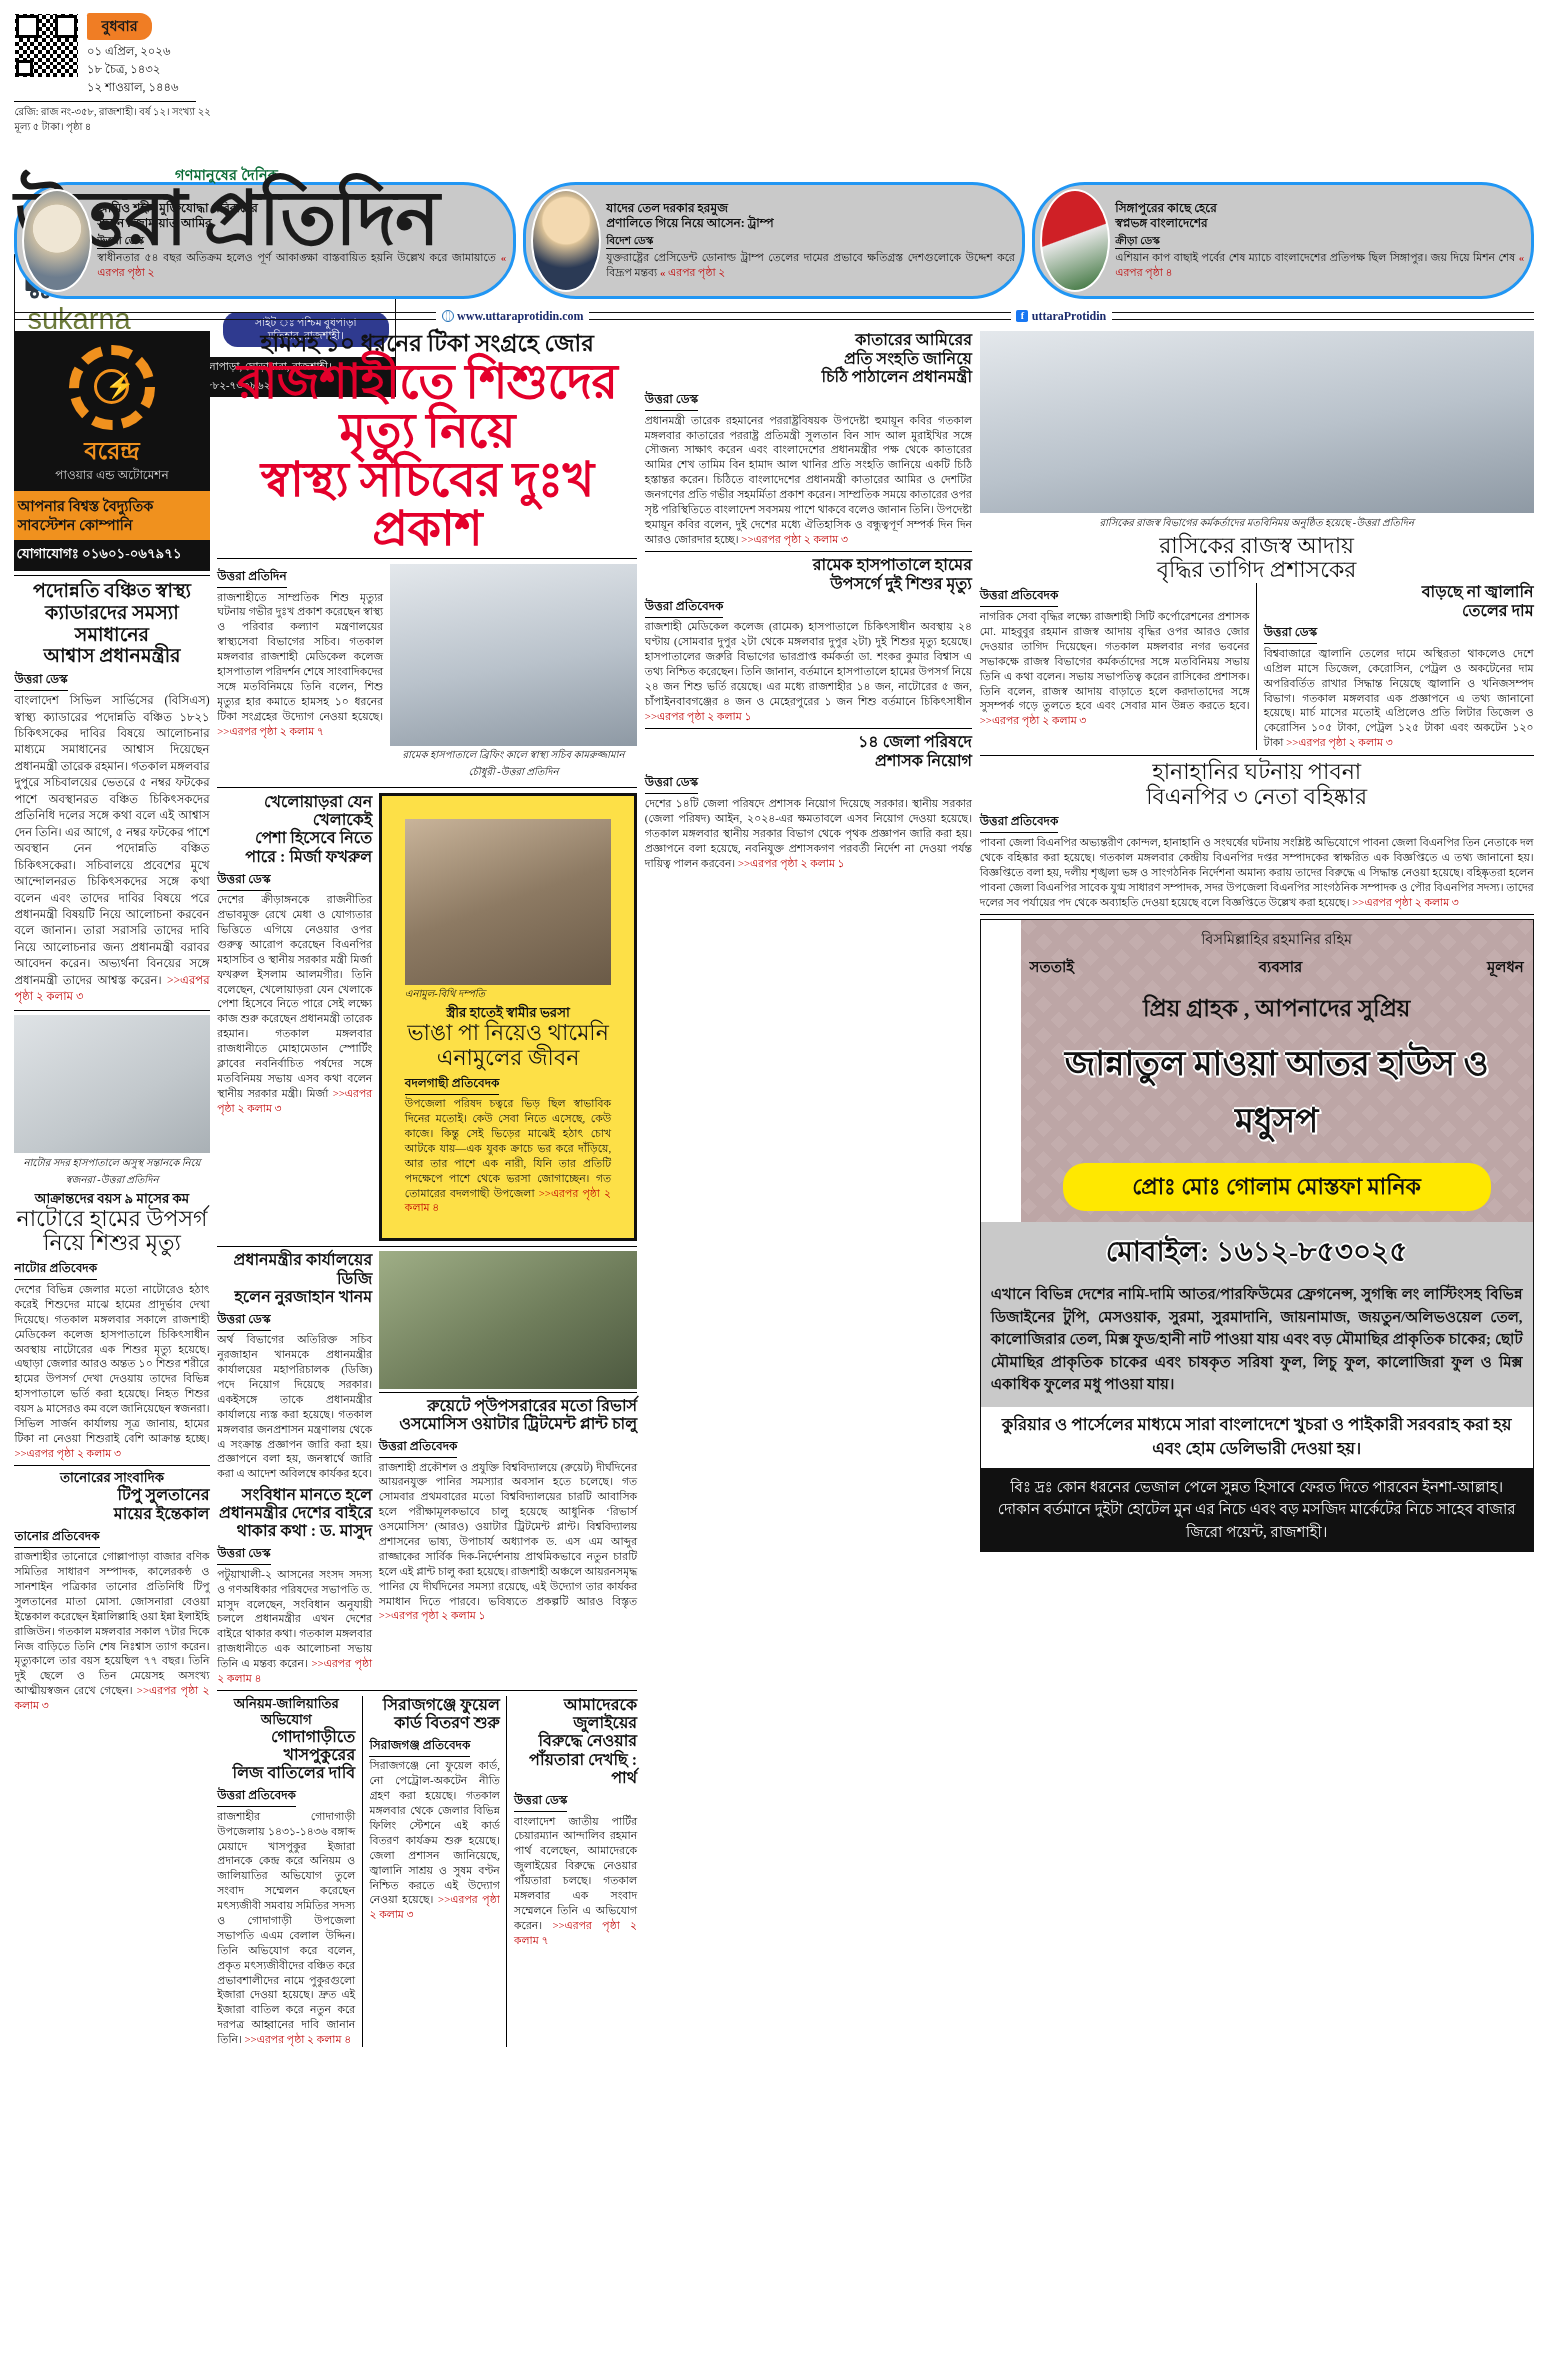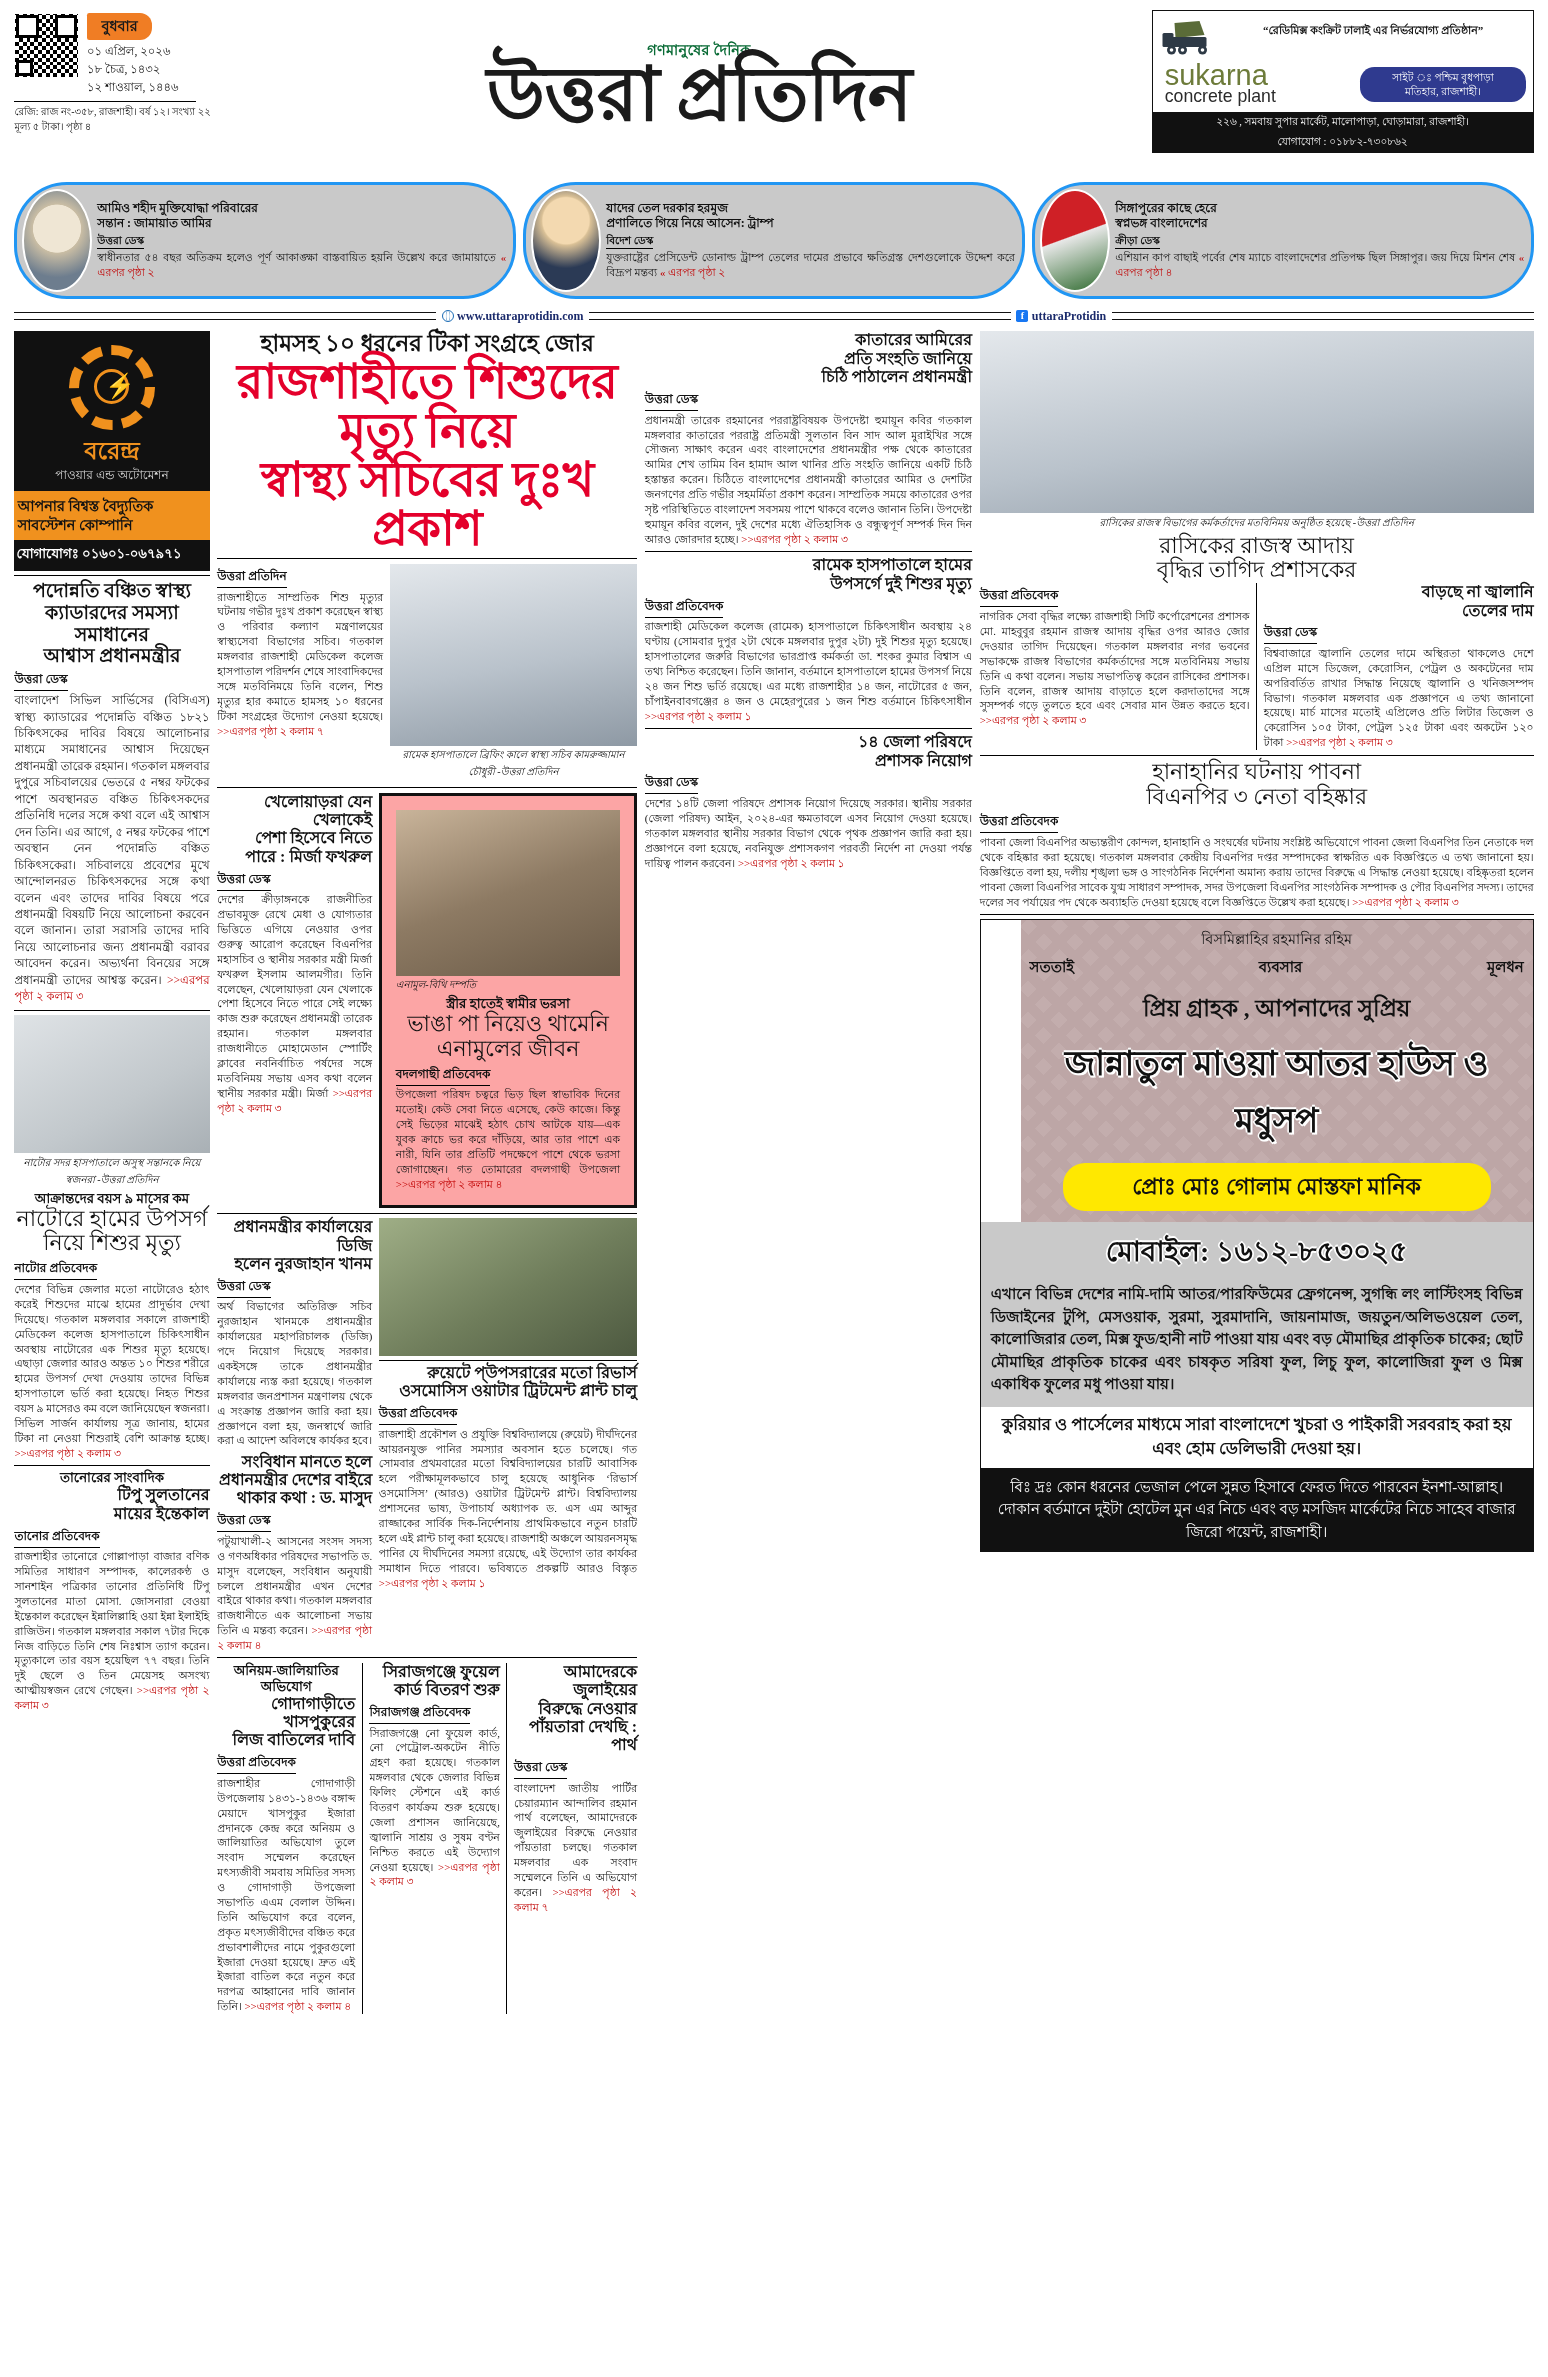--- a/index.html
+++ b/index.html
@@ -6,21 +6,21 @@
   html, body {
     width: 1548px; height: 2377px;
     background: #ffffff;
     font-family: "Liberation Serif", "DejaVu Serif", serif;
     color: #111;
     overflow: hidden;
   }
   .page { position: relative; width: 1548px; height: 2377px; padding: 10px 14.4px; }
 
   
-  .masthead { display: flex; align-items: flex-start; height: 166px; }
+  .masthead { display: flex; align-items: flex-start; height: 166px; flex-direction: column; }
   .mh-left { width: 232px; padding-top: 3.3px; }
   .qr-row { display: flex; gap: 7.7px; }
   .qr {
     width: 65px; height: 65px; flex: none;
     background:
       repeating-linear-gradient(90deg,#000 0 3.9px,#fff 3.9px 7.7px),
       repeating-linear-gradient(0deg,#000 0 3.9px,#fff 3.9px 7.7px);
     background-blend-mode: difference;
     border: 1.7px solid #fff;
     position: relative;
@@ -116,21 +116,21 @@
 
   .photo { background:linear-gradient(160deg,#9fb3c8,#6f8296 45%,#54657a); position:relative; overflow:hidden; }
   .photo.warm { background:linear-gradient(160deg,#c9b49a,#8d7a63 50%,#6a5a47); }
   .photo.meet { background:linear-gradient(170deg,#e4e8ec,#b9c2cb 55%,#8e99a4); }
   .photo.green { background:linear-gradient(150deg,#9fae86,#6f7d5b 55%,#4d5940); }
   .photo.tile { background:linear-gradient(150deg,#dfe3e6,#c2c8cc 60%,#a9b0b5); }
 
   .two { display:flex; gap:6.6px; }
   .colsep { border-left:0.6px solid #000; padding-left:6.6px; }
 
-  .blue-box { border:3.3px solid #111; background:#fca5a5; padding:14px; }
+  .blue-box { border:3.3px solid #111; background:#fde047; padding:23px; }
   .blue-box h2 { color:#111; }
 
   
   .ad-big { border:1.7px solid #111; }
   .ad-p1 { background:#c3adad; padding:7.7px 8.8px; position:relative;margin-left:40px; }
   .ad-p1::before{
     content:""; position:absolute; inset:0; opacity:.28;
     background:
       repeating-linear-gradient(45deg, #b09696 0 10px, transparent 10px 22px),
       repeating-linear-gradient(-45deg, #b09696 0 10px, transparent 10px 22px);

